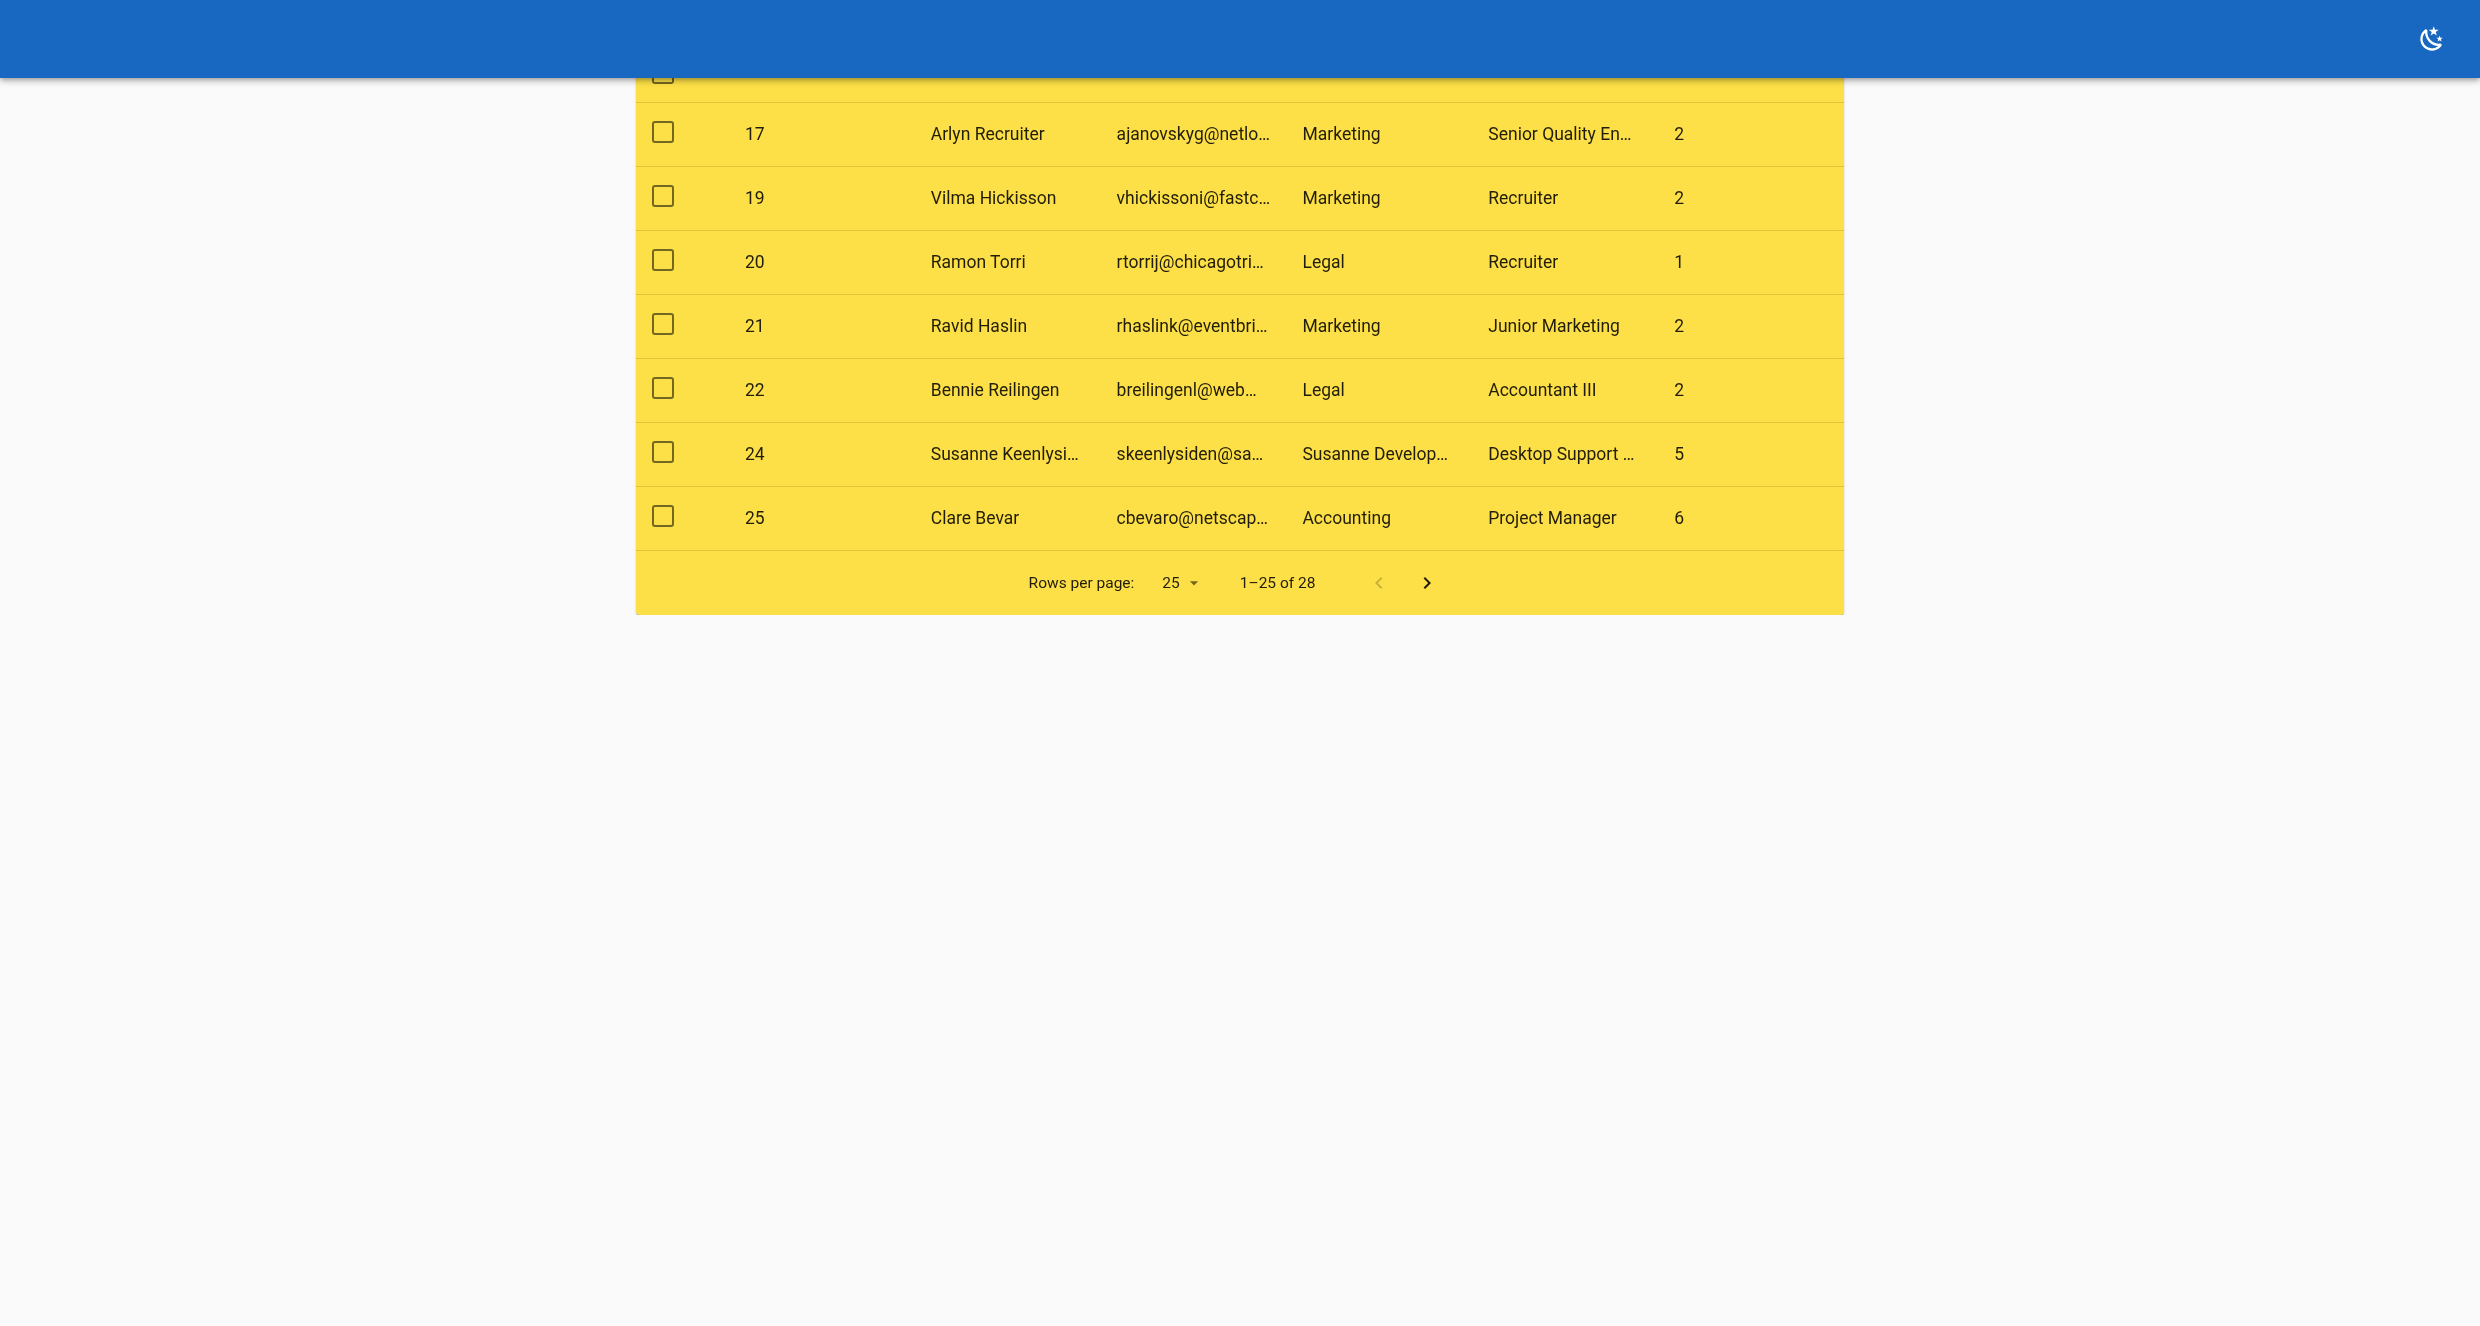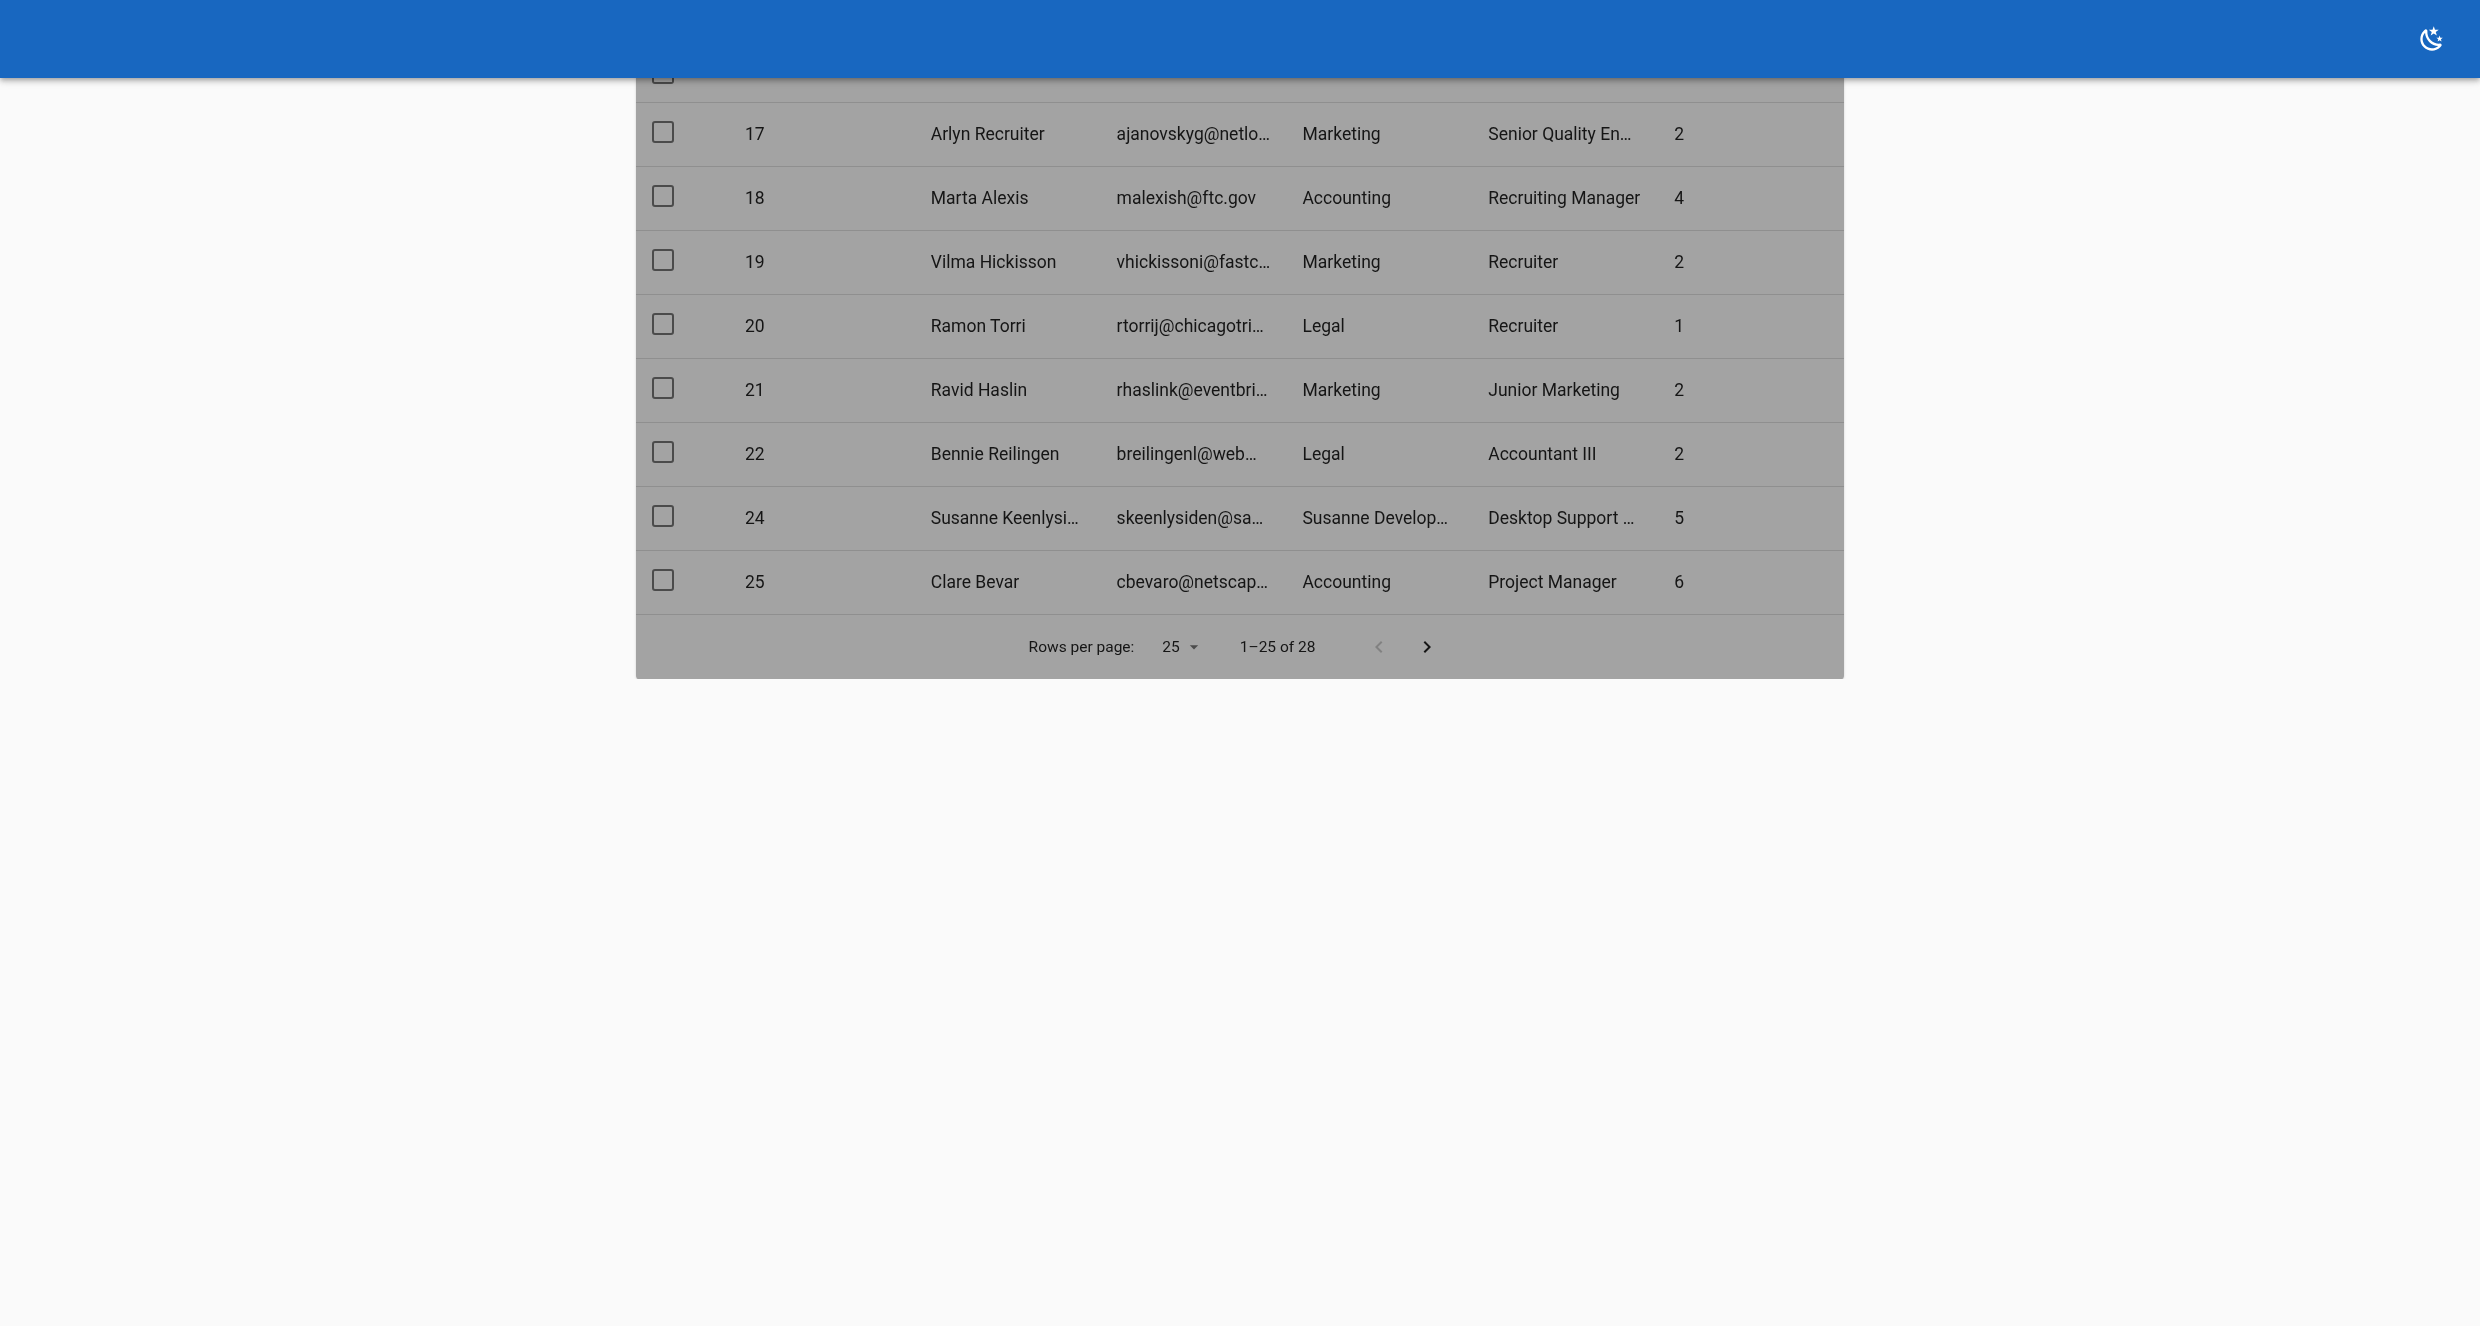--- a/index.html
+++ b/index.html
@@ -28,21 +28,21 @@
       height: 48px;
       display: inline-flex;
       align-items: center;
       justify-content: center;
       border-radius: 50%;
       cursor: pointer;
     }
     .card {
       margin: 0 auto;
       width: 1208px;
-      background: #a3a3a3;
+      background: #fde047;
       border-radius: 4px;
       box-shadow: 0 2px 1px -1px rgba(0,0,0,.2), 0 1px 1px 0 rgba(0,0,0,.14), 0 1px 3px 0 rgba(0,0,0,.12);
       margin-top: -10px;
       position: relative;
     }
     .table { width: 100%; border-collapse: collapse; }
     tbody tr { border-bottom: 1px solid rgba(0,0,0,.12); height: 64px; }
     tbody tr:first-child { height: 34px; }
     td {
       font-size: 17.5px;
@@ -135,29 +135,20 @@
           <td class="checkbox-cell"><span class="checkbox"></span></td>
           <td class="col-id">17</td>
           <td class="col-name">Arlyn Recruiter</td>
           <td class="col-email">ajanovskyg@netlog.com</td>
           <td class="col-dept">Marketing</td>
           <td class="col-title">Senior Quality En…</td>
           <td class="col-exp">2</td>
         </tr>
         <tr>
           <td class="checkbox-cell"><span class="checkbox"></span></td>
-          <td class="col-id">18</td>
-          <td class="col-name">Marta Alexis</td>
-          <td class="col-email">malexish@ftc.gov</td>
-          <td class="col-dept">Accounting</td>
-          <td class="col-title">Recruiting Manager</td>
-          <td class="col-exp">4</td>
-        </tr>
-        <tr>
-          <td class="checkbox-cell"><span class="checkbox"></span></td>
           <td class="col-id">19</td>
           <td class="col-name">Vilma Hickisson</td>
           <td class="col-email">vhickissoni@fastcompany.com</td>
           <td class="col-dept">Marketing</td>
           <td class="col-title">Recruiter</td>
           <td class="col-exp">2</td>
         </tr>
         <tr>
           <td class="checkbox-cell"><span class="checkbox"></span></td>
           <td class="col-id">20</td>

